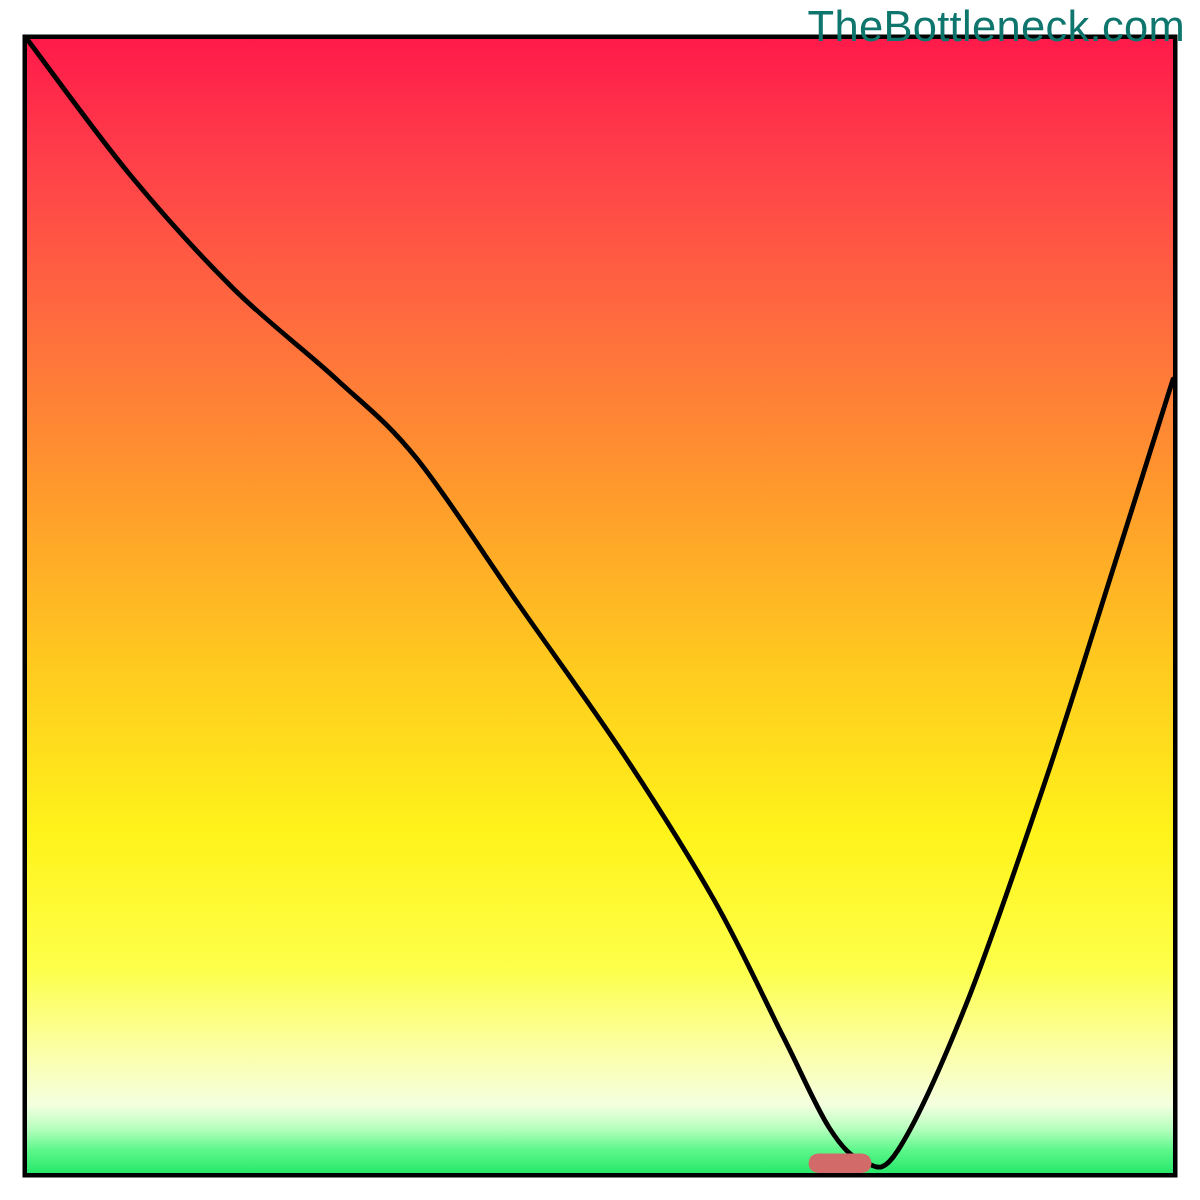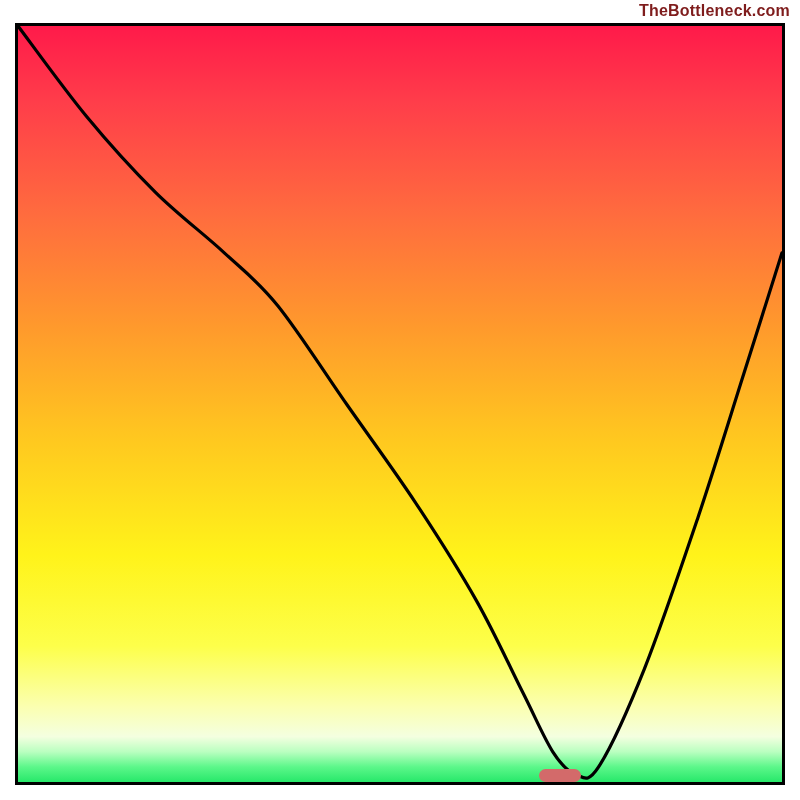--- a/index.html
+++ b/index.html
@@ -13,23 +13,23 @@
   .container {
     position: relative;
     width: 800px;
     height: 800px;
     background: #fff;
   }
   .watermark {
     position: absolute;
     top: 2px;
     right: 10px;
-    font-size: 16px;
-    font-weight: 700;
-    color: #7f1d1d;
+    font-size: 29px;
+    font-weight: 400;
+    color: #0f766e;
     letter-spacing: 0.2px;
     z-index: 10;
   }
   .plot-area {
     position: absolute;
     left: 15px;
     top: 23px;
     width: 770px;
     height: 762px;
     border: 3px solid #000;

